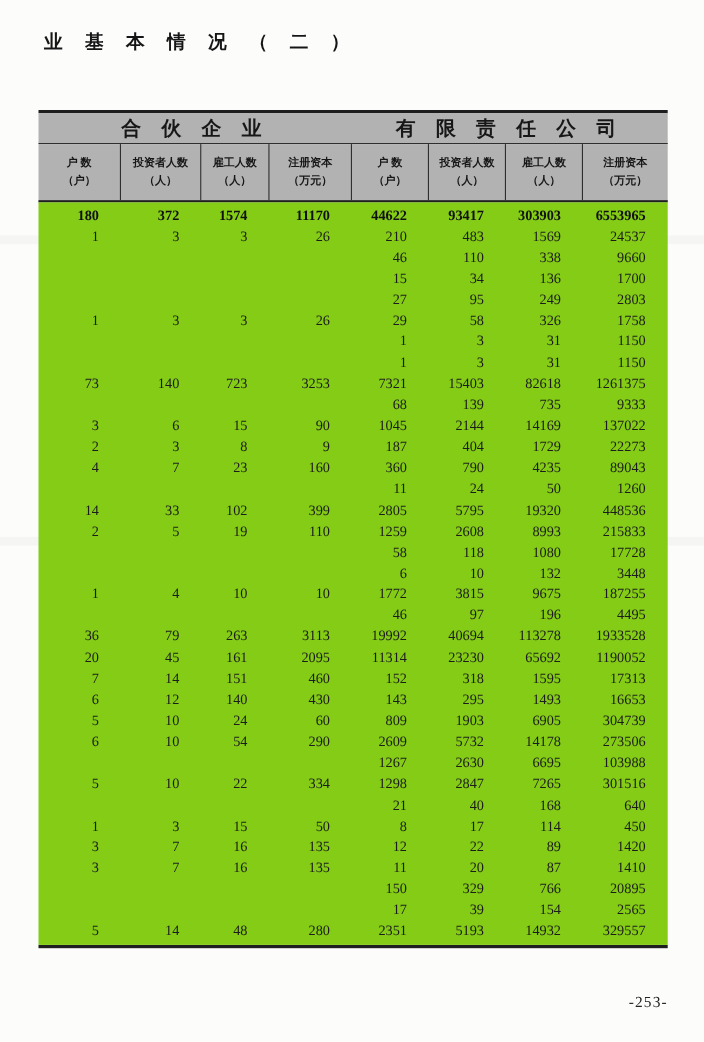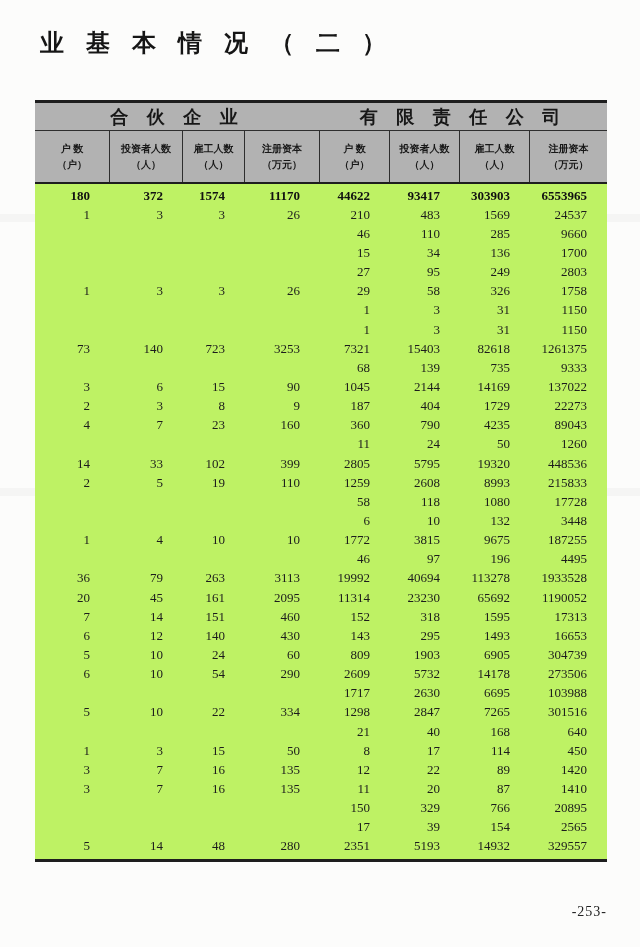--- a/index.html
+++ b/index.html
@@ -9,21 +9,21 @@
     font-family:"Liberation Serif","DejaVu Serif",serif;
     color:#1b1b1b;
     position:relative;
     overflow:hidden;
   }
   .page { position:absolute; inset:0; }
 
   .title {
     position:absolute; left:40px; top:27px;
     margin:0;
-    font-size:24px; font-weight:bold;
+    font-size:17px; font-weight:bold;
     letter-spacing:8px;
     white-space:pre;
     color:#151515;
   }
 
   .table {
     position:absolute; left:35px; top:100px; width:572px;
     border-top:3px solid #1e1e1e;
     border-bottom:3px solid #1e1e1e;
     box-sizing:content-box;
@@ -56,21 +56,21 @@
     display:flex; flex-direction:column;
     justify-content:center; align-items:center;
     font-size:10px; font-weight:600;
     line-height:1.55;
     border-right:1.5px solid #2e2e2e;
     color:#171717;
     white-space:pre;
   }
   .colhead:last-child { border-right:none; }
 
-  .tbody { background:#bef264; padding:2px 0 3px 0; }
+  .tbody { background:#84cc16; padding:2px 0 3px 0; }
   .t-row {
     display:grid;
     grid-template-columns:75px 73px 62px 75px 70px 70px 70px 77px;
     height:19.15px;
     align-items:center;
   }
   .t-cell {
     text-align:right;
     padding-right:20px;
     font-size:13px;
@@ -139,21 +139,21 @@
           <div class="t-cell">1569</div>
           <div class="t-cell">24537</div>
         </div>
         <div class="t-row">
           <div class="t-cell"></div>
           <div class="t-cell"></div>
           <div class="t-cell"></div>
           <div class="t-cell"></div>
           <div class="t-cell">46</div>
           <div class="t-cell">110</div>
-          <div class="t-cell">285</div>
+          <div class="t-cell">338</div>
           <div class="t-cell">9660</div>
         </div>
         <div class="t-row">
           <div class="t-cell"></div>
           <div class="t-cell"></div>
           <div class="t-cell"></div>
           <div class="t-cell"></div>
           <div class="t-cell">15</div>
           <div class="t-cell">34</div>
           <div class="t-cell">136</div>
@@ -377,21 +377,21 @@
           <div class="t-cell">2609</div>
           <div class="t-cell">5732</div>
           <div class="t-cell">14178</div>
           <div class="t-cell">273506</div>
         </div>
         <div class="t-row">
           <div class="t-cell"></div>
           <div class="t-cell"></div>
           <div class="t-cell"></div>
           <div class="t-cell"></div>
-          <div class="t-cell">1717</div>
+          <div class="t-cell">1267</div>
           <div class="t-cell">2630</div>
           <div class="t-cell">6695</div>
           <div class="t-cell">103988</div>
         </div>
         <div class="t-row">
           <div class="t-cell">5</div>
           <div class="t-cell">10</div>
           <div class="t-cell">22</div>
           <div class="t-cell">334</div>
           <div class="t-cell">1298</div>

